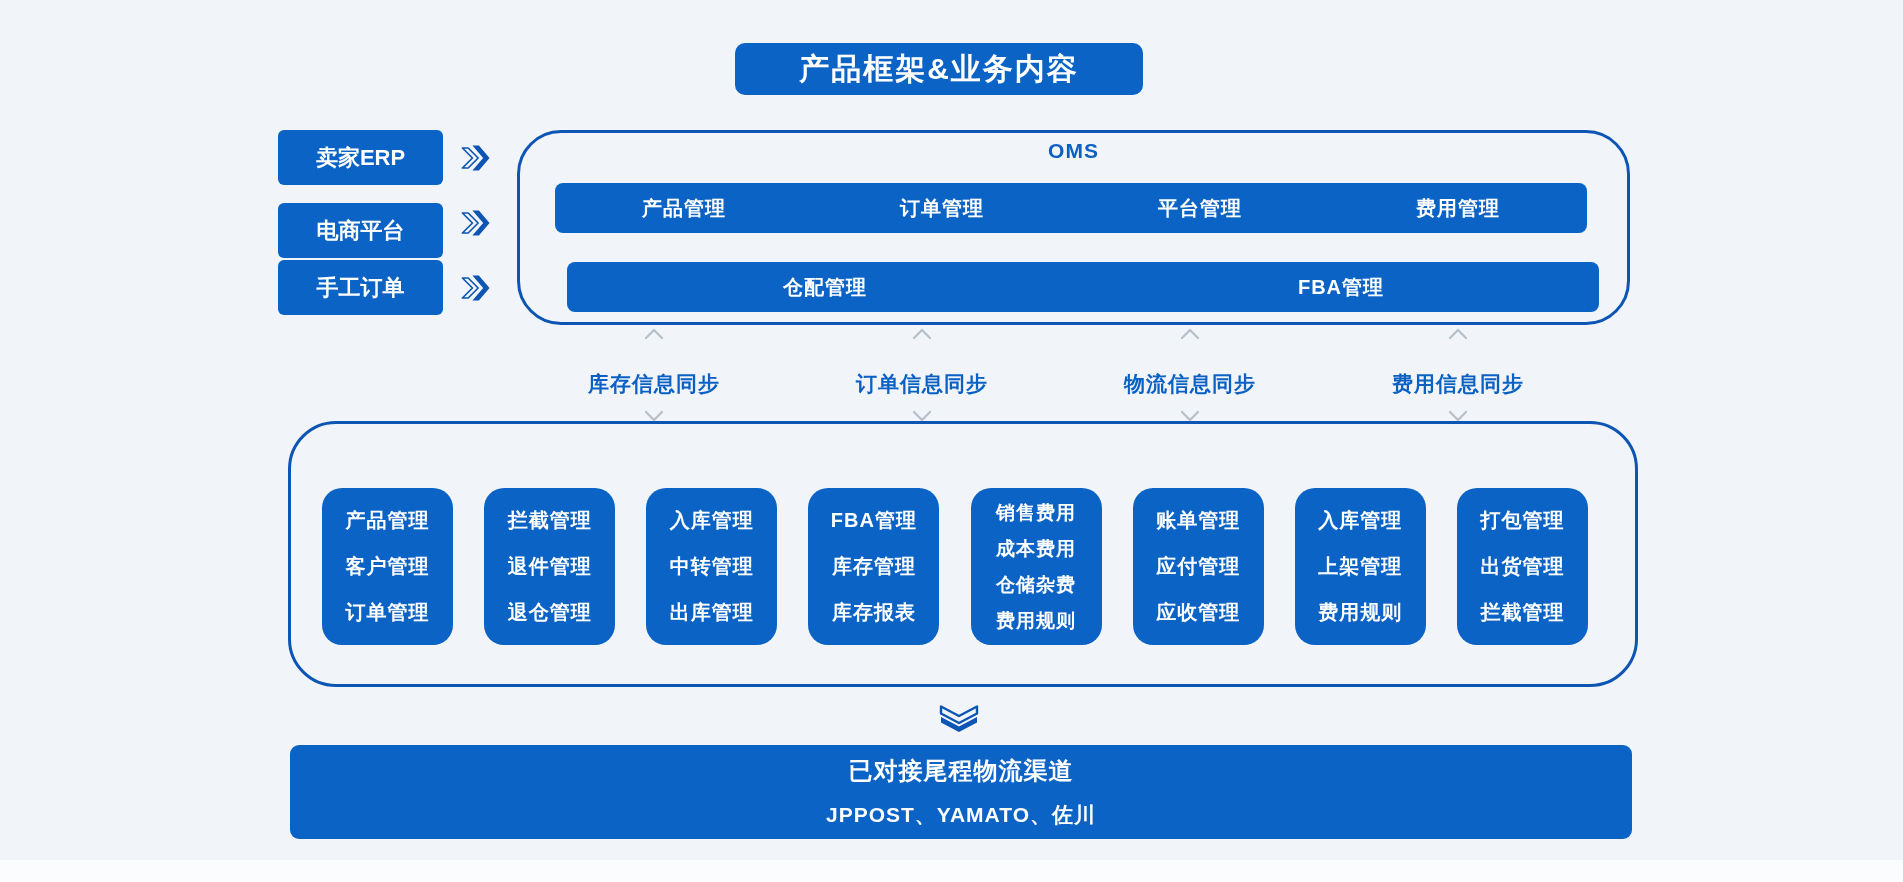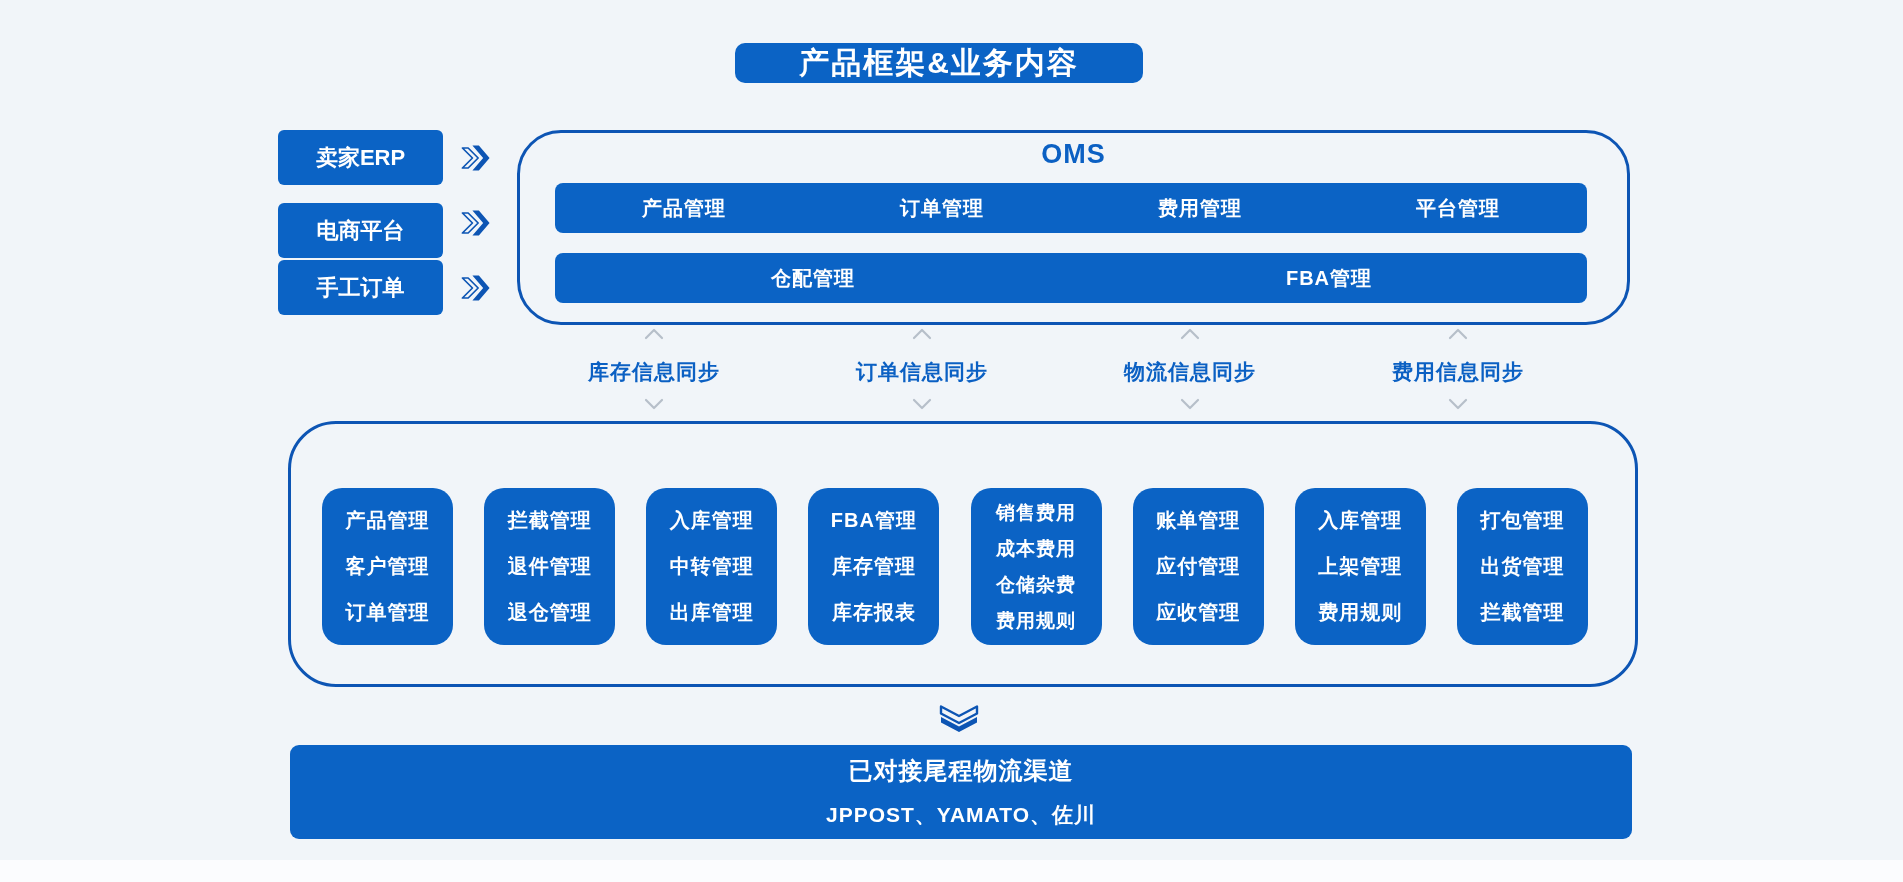--- a/index.html
+++ b/index.html
@@ -14,21 +14,21 @@
   body{
     background:var(--background);
     font-family:"Liberation Sans","DejaVu Sans",sans-serif;
     position:relative;
     overflow:hidden;
   }
   .abs{position:absolute;}
 
   
   .title-box{
-    left:735px;top:43px;width:408px;height:40px;
+    left:735px;top:43px;width:408px;height:52px;
     background:var(--primary);border-radius:10px;
     color:#fff;font-size:30px;font-weight:bold;letter-spacing:2px;
     display:flex;align-items:center;justify-content:center;
   }
 
   
   .source-btn{
     left:278px;width:165px;height:55px;
     background:var(--primary);border-radius:6px;
     color:#fff;font-size:22px;font-weight:bold;
@@ -41,39 +41,39 @@
   .fill-border{fill:var(--border);}
   .stroke-gray{stroke:var(--chevron-gray);fill:none;stroke-width:2.2;stroke-linejoin:round;stroke-linecap:round;}
 
   
   .oms-box{
     left:517px;top:130px;width:1113px;height:195px;
     border:3px solid var(--border);border-radius:44px;
   }
   .oms-title{
     left:517px;top:139px;width:1113px;text-align:center;
-    color:var(--accent-text);font-size:27px;font-weight:bold;letter-spacing:1px;
+    color:var(--accent-text);font-size:21px;font-weight:bold;letter-spacing:1px;
   }
   .oms-bar{
     left:555px;width:1032px;height:50px;
     background:var(--primary);border-radius:8px;
     display:flex;
   }
-  .bar1{top:183px;} .bar2{top:253px;}
+  .bar1{top:183px;} .bar2{top:262px;margin-left:12px;}
   .oms-bar .cell{
     flex:1;display:flex;align-items:center;justify-content:center;
     color:#fff;font-size:20px;font-weight:bold;letter-spacing:1px;
   }
 
   
   .sync-row{left:520px;top:328px;width:1072px;display:flex;}
   .sync-item{flex:1;display:flex;flex-direction:column;align-items:center;}
   .sync-label{
     color:var(--accent-text);font-size:21px;font-weight:bold;letter-spacing:1px;
-    margin:18px 0 12px;
+    margin:30px 0 12px;
   }
 
   
   .modules-box{
     left:288px;top:421px;width:1350px;height:266px;
     border:3px solid var(--border);border-radius:48px;
   }
   .modules-row{
     left:322px;top:488px;width:1266px;
     display:flex;justify-content:space-between;
@@ -127,22 +127,22 @@
   <path class="stroke-border" d="M2 6 L10 6 L24 20 L10 34 L2 34 L16 20 Z"></path>
   <path class="fill-border" d="M16 2.5 L25 2.5 L40 20 L25 37.5 L16 37.5 L31 20 Z"></path>
 </svg>
 
 <div class="abs oms-box"></div>
 <div class="abs oms-title">OMS</div>
 
 <div class="abs oms-bar bar1">
   <div class="cell">产品管理</div>
   <div class="cell">订单管理</div>
+  <div class="cell">平台管理</div>
   <div class="cell">费用管理</div>
-  <div class="cell">平台管理</div>
 </div>
 <div class="abs oms-bar bar2">
   <div class="cell">仓配管理</div>
   <div class="cell">FBA管理</div>
 </div>
 
 <div class="abs sync-row">
   <div class="sync-item">
     <svg width="20" height="12" viewBox="0 0 20 12">
         <path class="stroke-gray" d="M2 10 L10 2 L18 10"></path>

